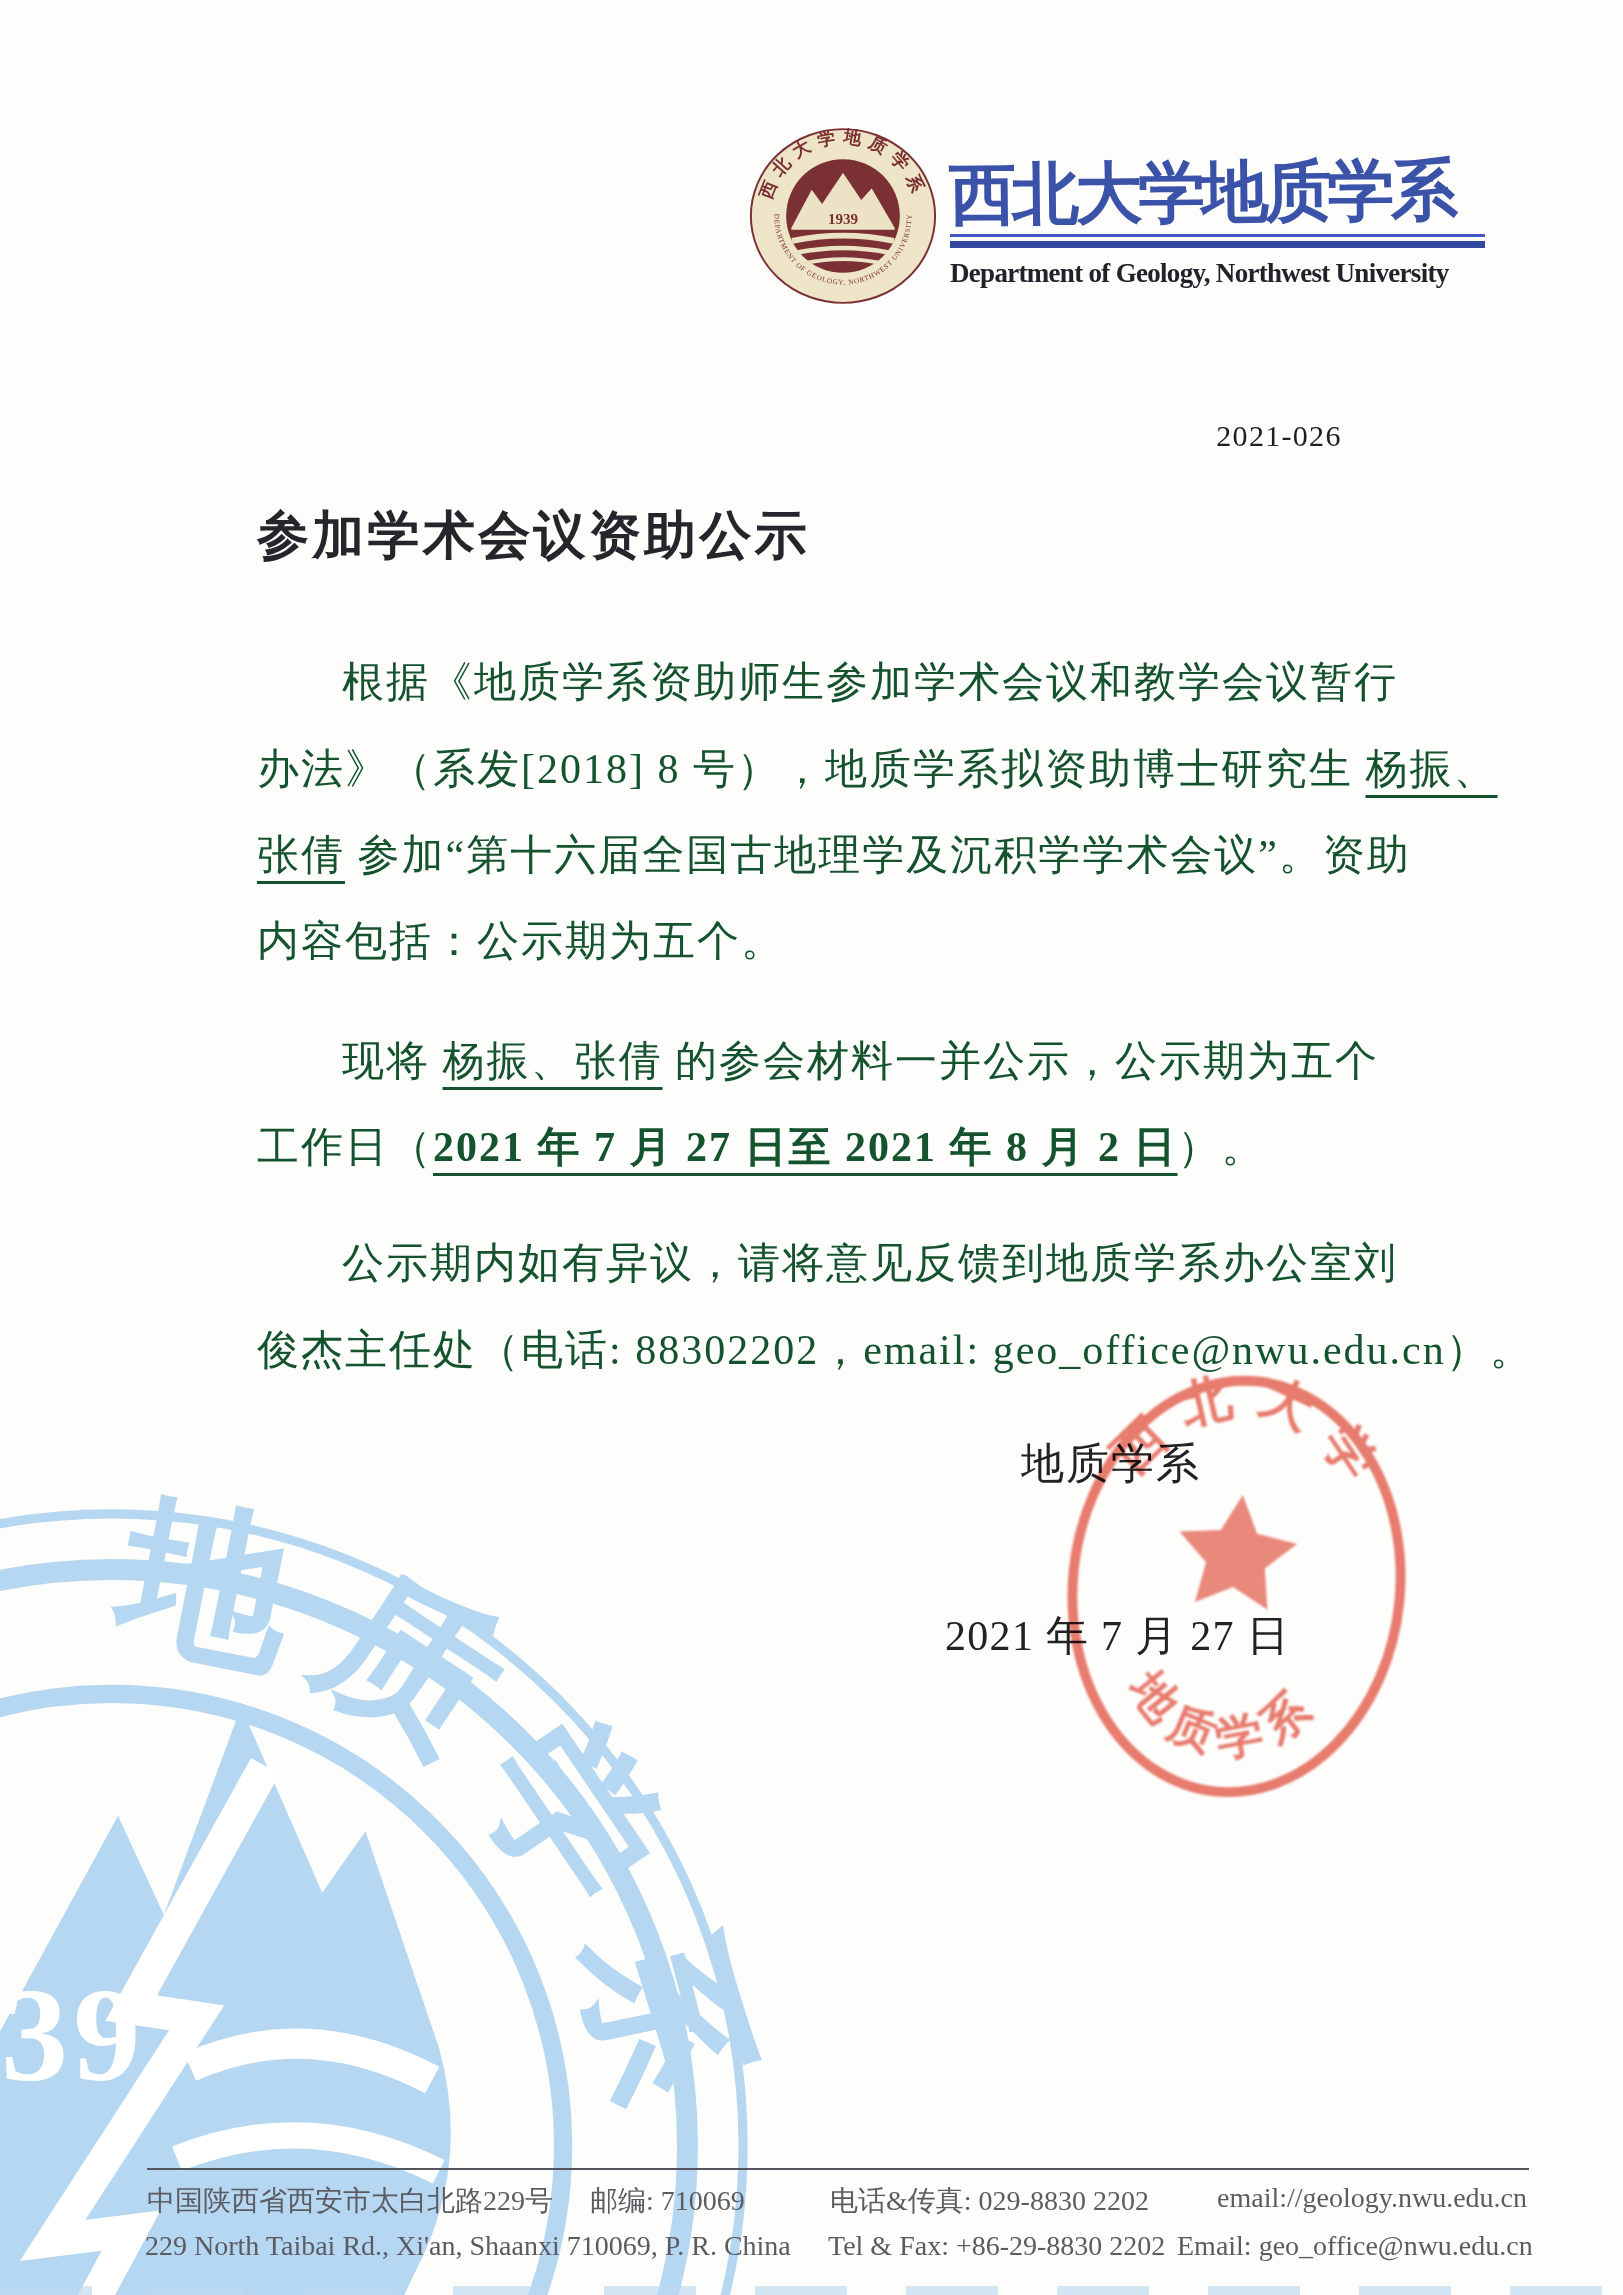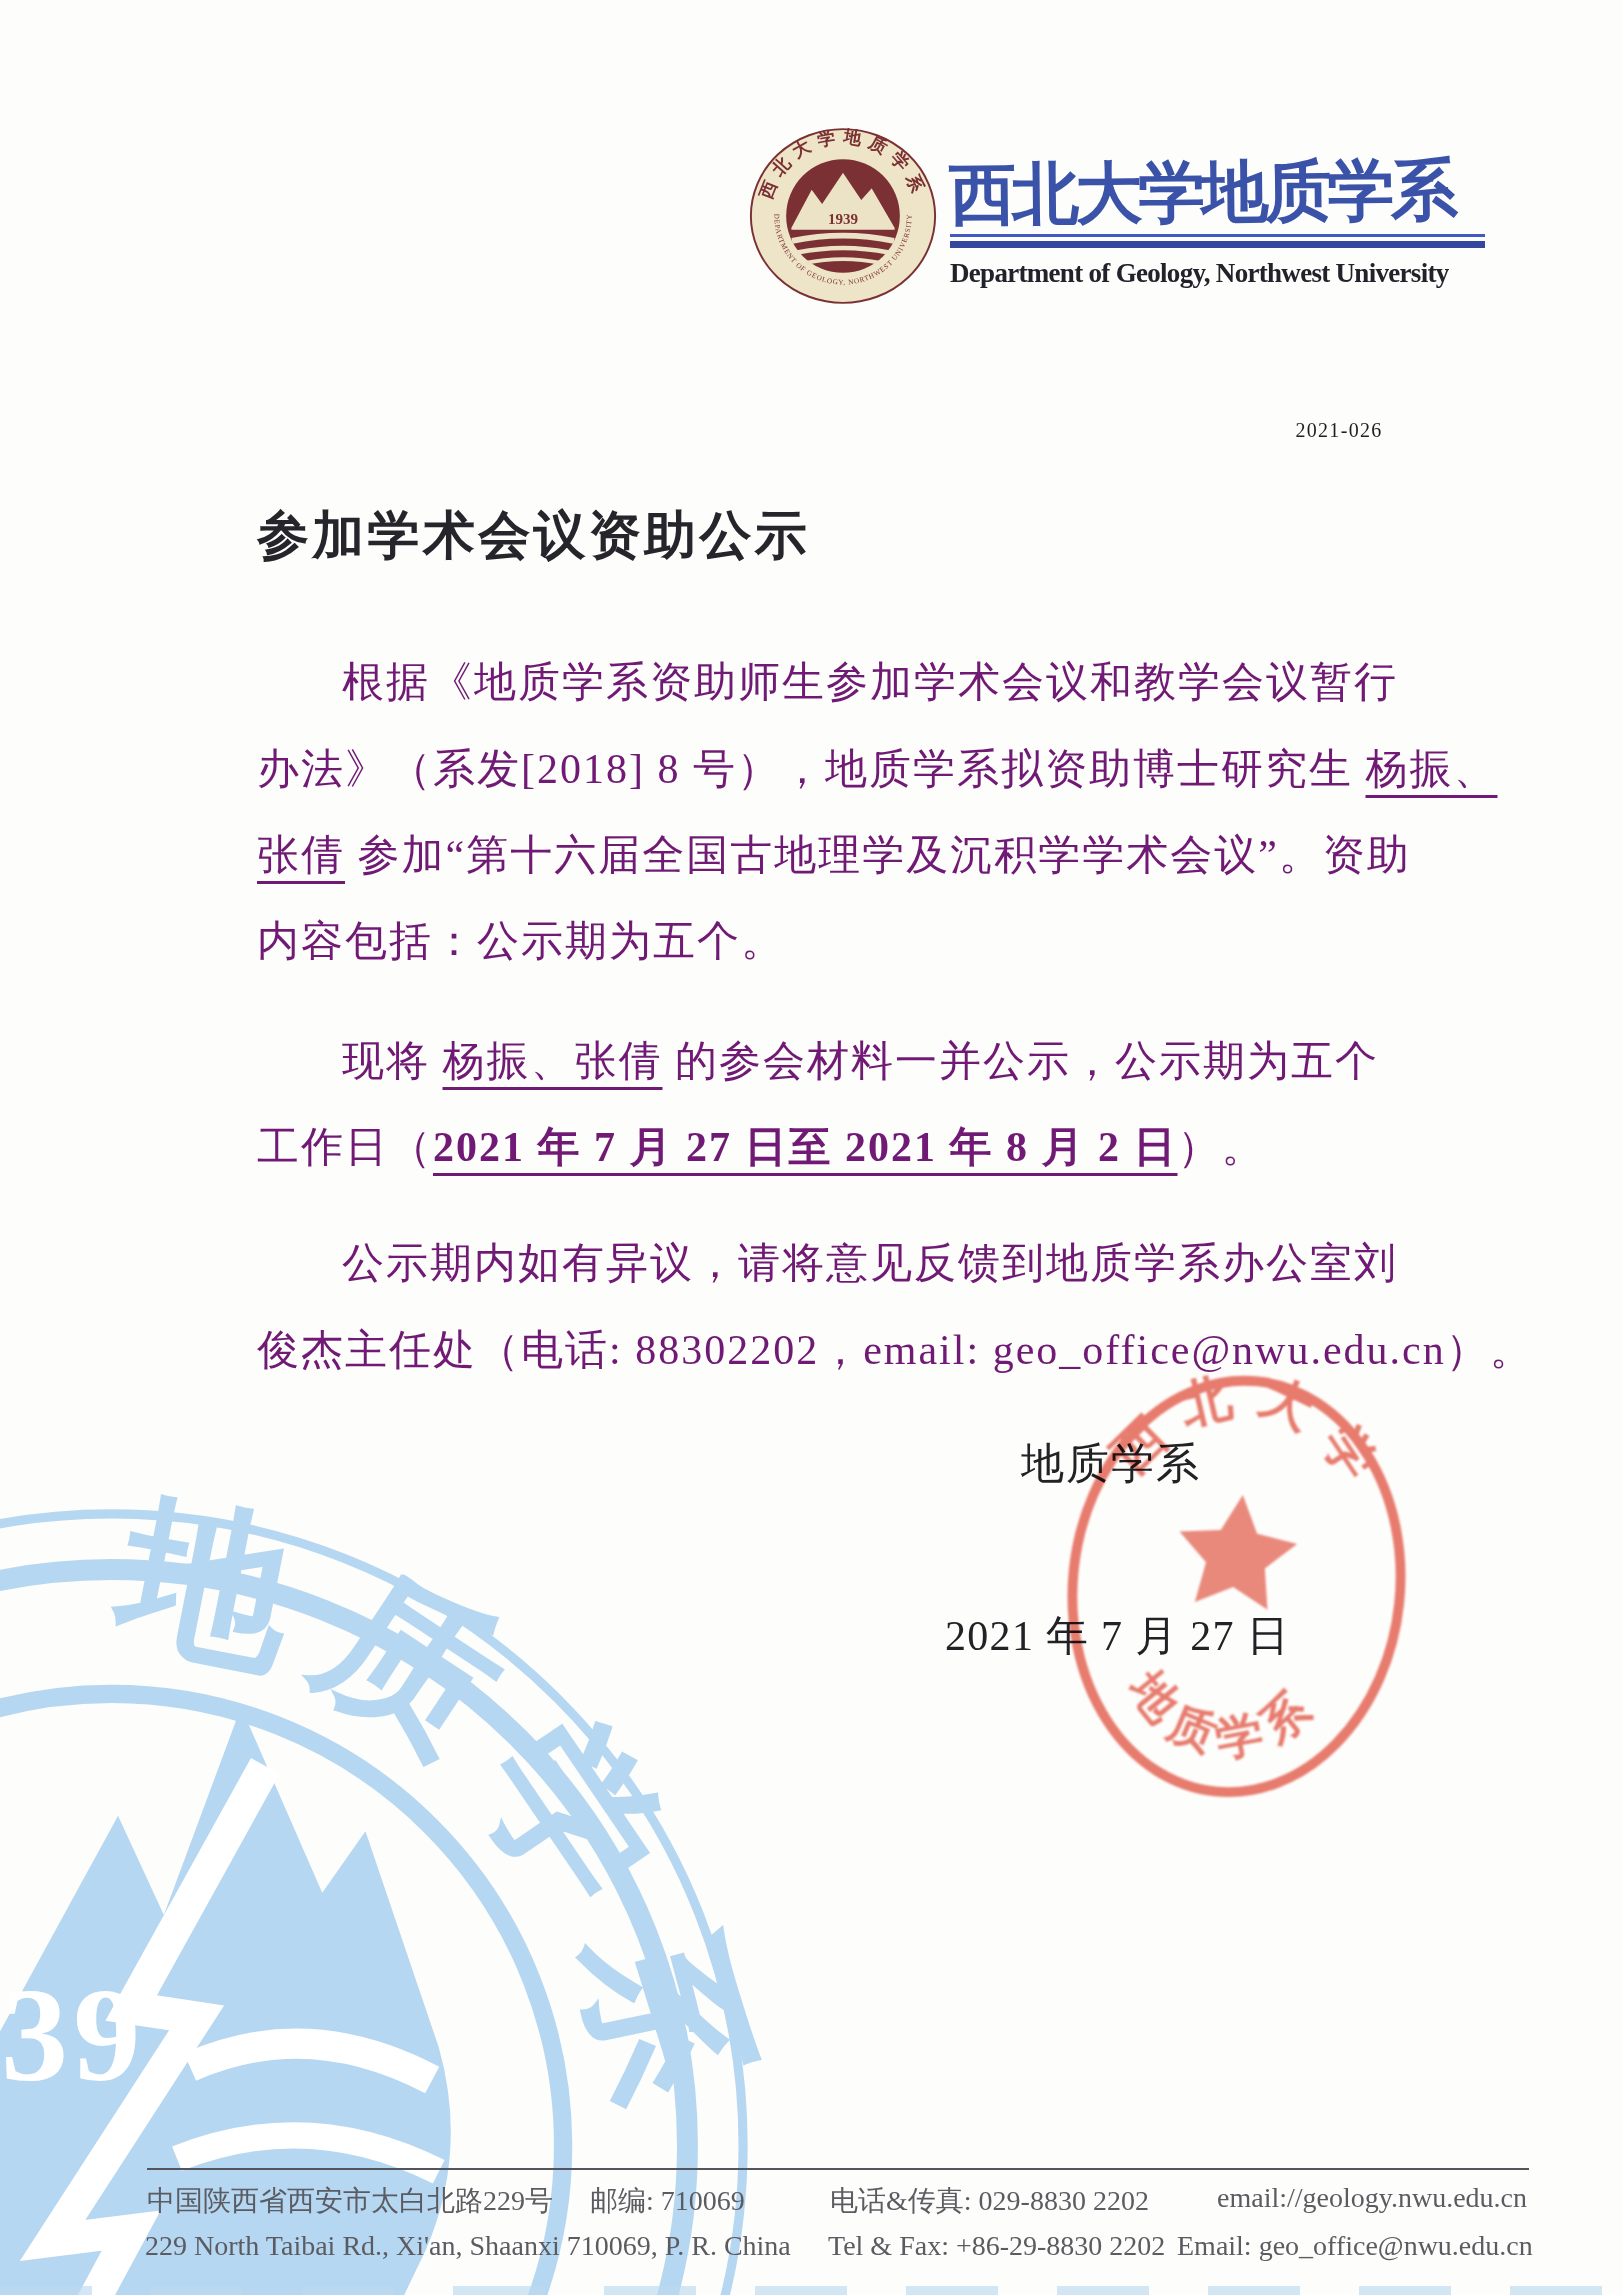--- a/index.html
+++ b/index.html
@@ -20,31 +20,31 @@
     font-size:67px; font-weight:900; letter-spacing:-3.9px; white-space:nowrap;
     color:#3a52a8; transform:rotate(-0.6deg);
   }
   .rule-thin  { position:absolute; left:950px; top:234px; width:535px; height:2.6px;  background:#4357c5; }
   .rule-thick { position:absolute; left:950px; top:241px; width:535px; height:7.2px; background:#33479f; }
   .brand-en {
     position:absolute; left:950px; top:258px; width:535px;
     font-size:27px; font-weight:bold; letter-spacing:-0.7px; white-space:nowrap; color:#22222b;
   }
 
-  .doc-number { position:absolute; left:1208px; top:419px; width:262px; text-align:center; font-size:20px; letter-spacing:1.3px; }
+  .doc-number { position:absolute; left:1148px; top:419px; width:262px; text-align:center; font-size:30px; letter-spacing:1.3px; }
 
   .doc-title {
     position:absolute; left:257px; top:501px; width:1123px; text-align:left;
     font-size:52px; font-weight:bold; letter-spacing:3.3px; color:#25252b;
   }
 
   
   .body-line {
     position:absolute; left:257px; width:1123px;
-    font-size:42px; letter-spacing:2px; white-space:nowrap; color:#701a75;
+    font-size:42px; letter-spacing:2px; white-space:nowrap; color:#14532d;
   }
   .body-line.indent { padding-left:85px; }
   .body-line .u {
     text-decoration:underline; text-decoration-thickness:3.3px;
     text-underline-offset:11.8px; text-decoration-skip-ink:none;
   }
   .body-line .b { font-weight:bold; }
 
   .signature { position:absolute; left:1021px; top:1435px; font-size:43px; letter-spacing:2px; color:#212126; }
   .sig-date  { position:absolute; left:945px; top:1608px; font-size:42px; letter-spacing:1.3px; color:#212126; }

